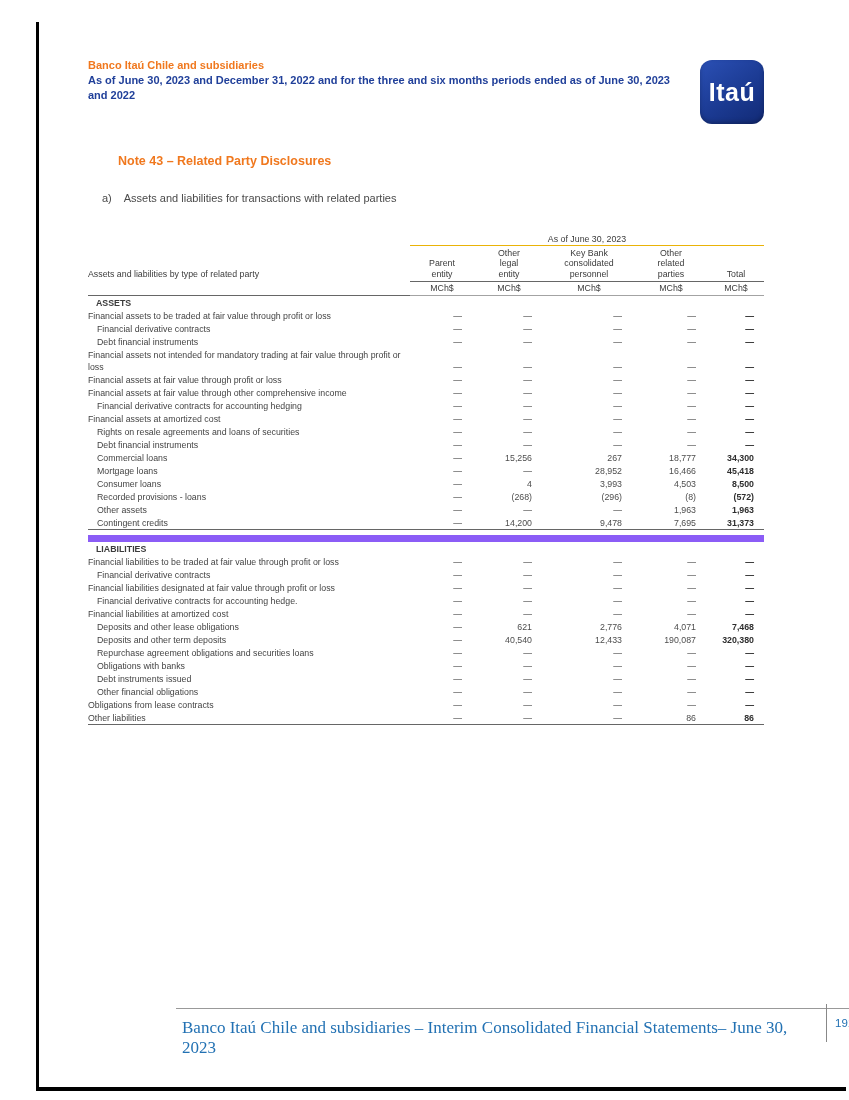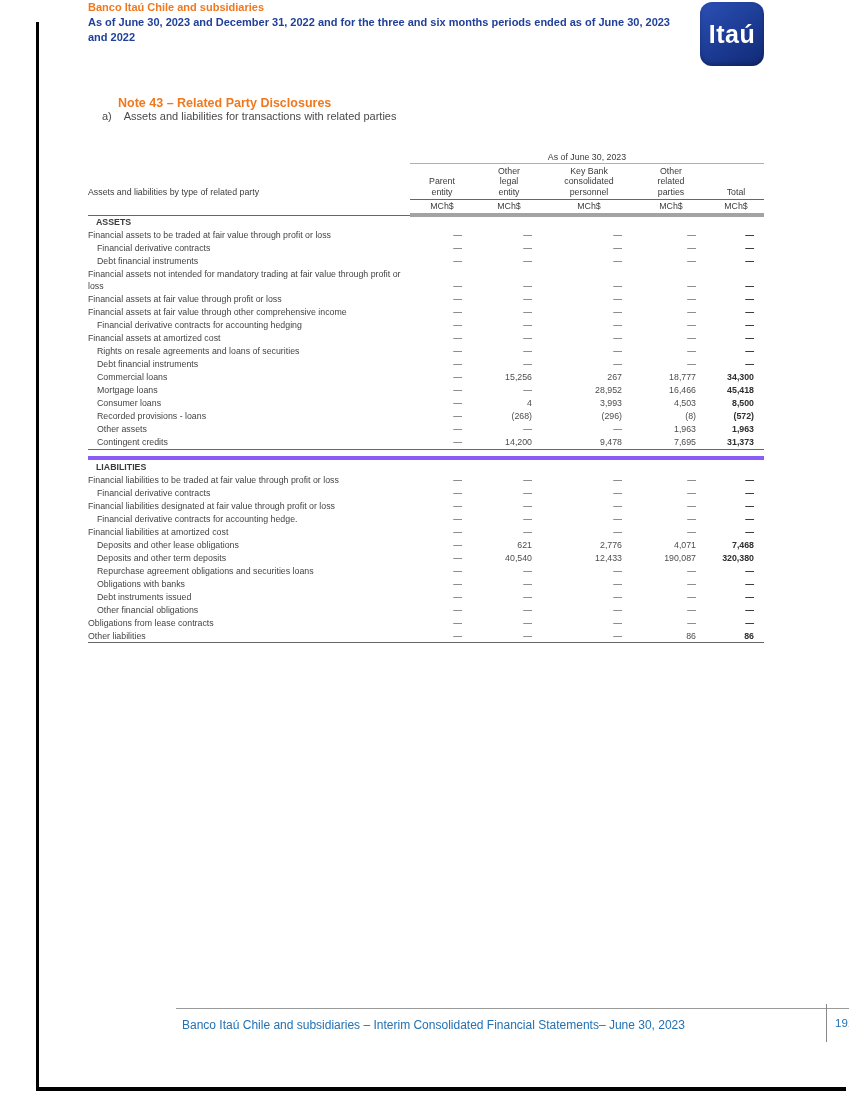--- a/index.html
+++ b/index.html
@@ -10,62 +10,62 @@
   }
   
   .scan-edge {
     position:absolute; left:36px; top:22px; right:3px; bottom:9px;
     border-left:3px solid #000; border-bottom:4px solid #000;
     pointer-events:none;
   }
   .content { position:absolute; left:88px; top:0; width:676px; }
 
   
-  .doc-header { display:flex; justify-content:space-between; }
+  .doc-header { display:flex; justify-content:space-between; margin-top:58px; }
   .header-text { width:592px; font-size:11px; font-weight:bold; line-height:1.38; }
   .h-orange { color:#F0781E; }
   .h-blue { color:#21409A; }
   .logo {
     width:64px; height:64px; margin-top:2px; border-radius:12px;
     background:linear-gradient(145deg,#2b50b5 0%, #1b3a92 55%, #122a75 100%);
     color:#fff; display:flex; align-items:center; justify-content:center;
     font-size:25px; font-weight:bold; letter-spacing:0.5px;
     box-shadow:inset 0 -2px 4px rgba(0,0,0,0.25);
   }
 
   .note-title { margin-top:30px; font-size:12.5px; font-weight:bold; color:#F0781E;padding-left:30px; }
-  .item-line { margin-left:14px; font-size:11px; color:#4a4a4a; }
+  .item-line { margin-top:24px; margin-left:14px; font-size:11px; color:#4a4a4a; }
   .item-line .item-label { margin-right:12px; }
 
   
   table.fin { margin-top:30px; width:676px; border-collapse:collapse; font-size:8.8px; color:#444; }
   table.fin th, table.fin td { font-weight:normal; }
   thead th { font-weight:bold; color:#3b3b3b; }
   th.rowhead { text-align:left; vertical-align:bottom; padding-bottom:3px; font-size:8.8px; }
   th.period { text-align:center; border-bottom:1px solid #eab308; padding-bottom:1px; font-size:8.8px; }
   th.col {
     text-align:center; vertical-align:bottom; white-space:pre-line;
     line-height:1.18; padding:2px 0 2px 0; border-bottom:1px solid #666;
   }
-  tr.units th { text-align:center; border-bottom:4px solid #a3a3a3; padding:1px 0 2px 0; }
+  tr.units th { text-align:center; border-bottom:1px solid #a3a3a3; padding:1px 0 2px 0; }
   tr.units th.empty { border-bottom:1px solid #666; }
 
   tbody td { padding:0.5px 0; line-height:12px; vertical-align:bottom; }
   td.label { text-align:left; padding-right:6px; }
   td.label.ind { padding-left:9px; }
   td.label.section { font-weight:bold; padding-left:8px; color:#3b3b3b; }
   td.num { text-align:right; padding-right:12px; color:#4d4d4d; }
   td.num.total { font-weight:bold; padding-right:10px; color:#2e2e2e; }
   tr.rule-bottom td { border-bottom:1px solid #666; }
-  tr.rule-top td { border-top:4px solid #8b5cf6;margin-left:44px; }
+  tr.rule-top td { border-top:7px solid #8b5cf6;margin-left:44px; }
   tr.spacer td { height:9px; border:none; }
 
   
   .footer { position:absolute; left:88px; top:1008px; width:676px; border-top:1px solid #999; }
-  .footer-text { color:#2271B3; font-size:12px; padding:9px 0 0 6px; width:630px; }
+  .footer-text { color:#2271B3; font-size:17px; padding:9px 0 0 6px; width:630px;font-family:Liberation Serif, serif; }
   .pageno {
     position:absolute; right:0; top:-5px; height:38px; width:26px;
     border-left:1px solid #888; padding-left:8px;
     color:#2271B3; font-size:11.5px; display:flex; align-items:center;
   }
 </style>
 </head>
 <body>
 
 <div class="scan-edge"></div>

